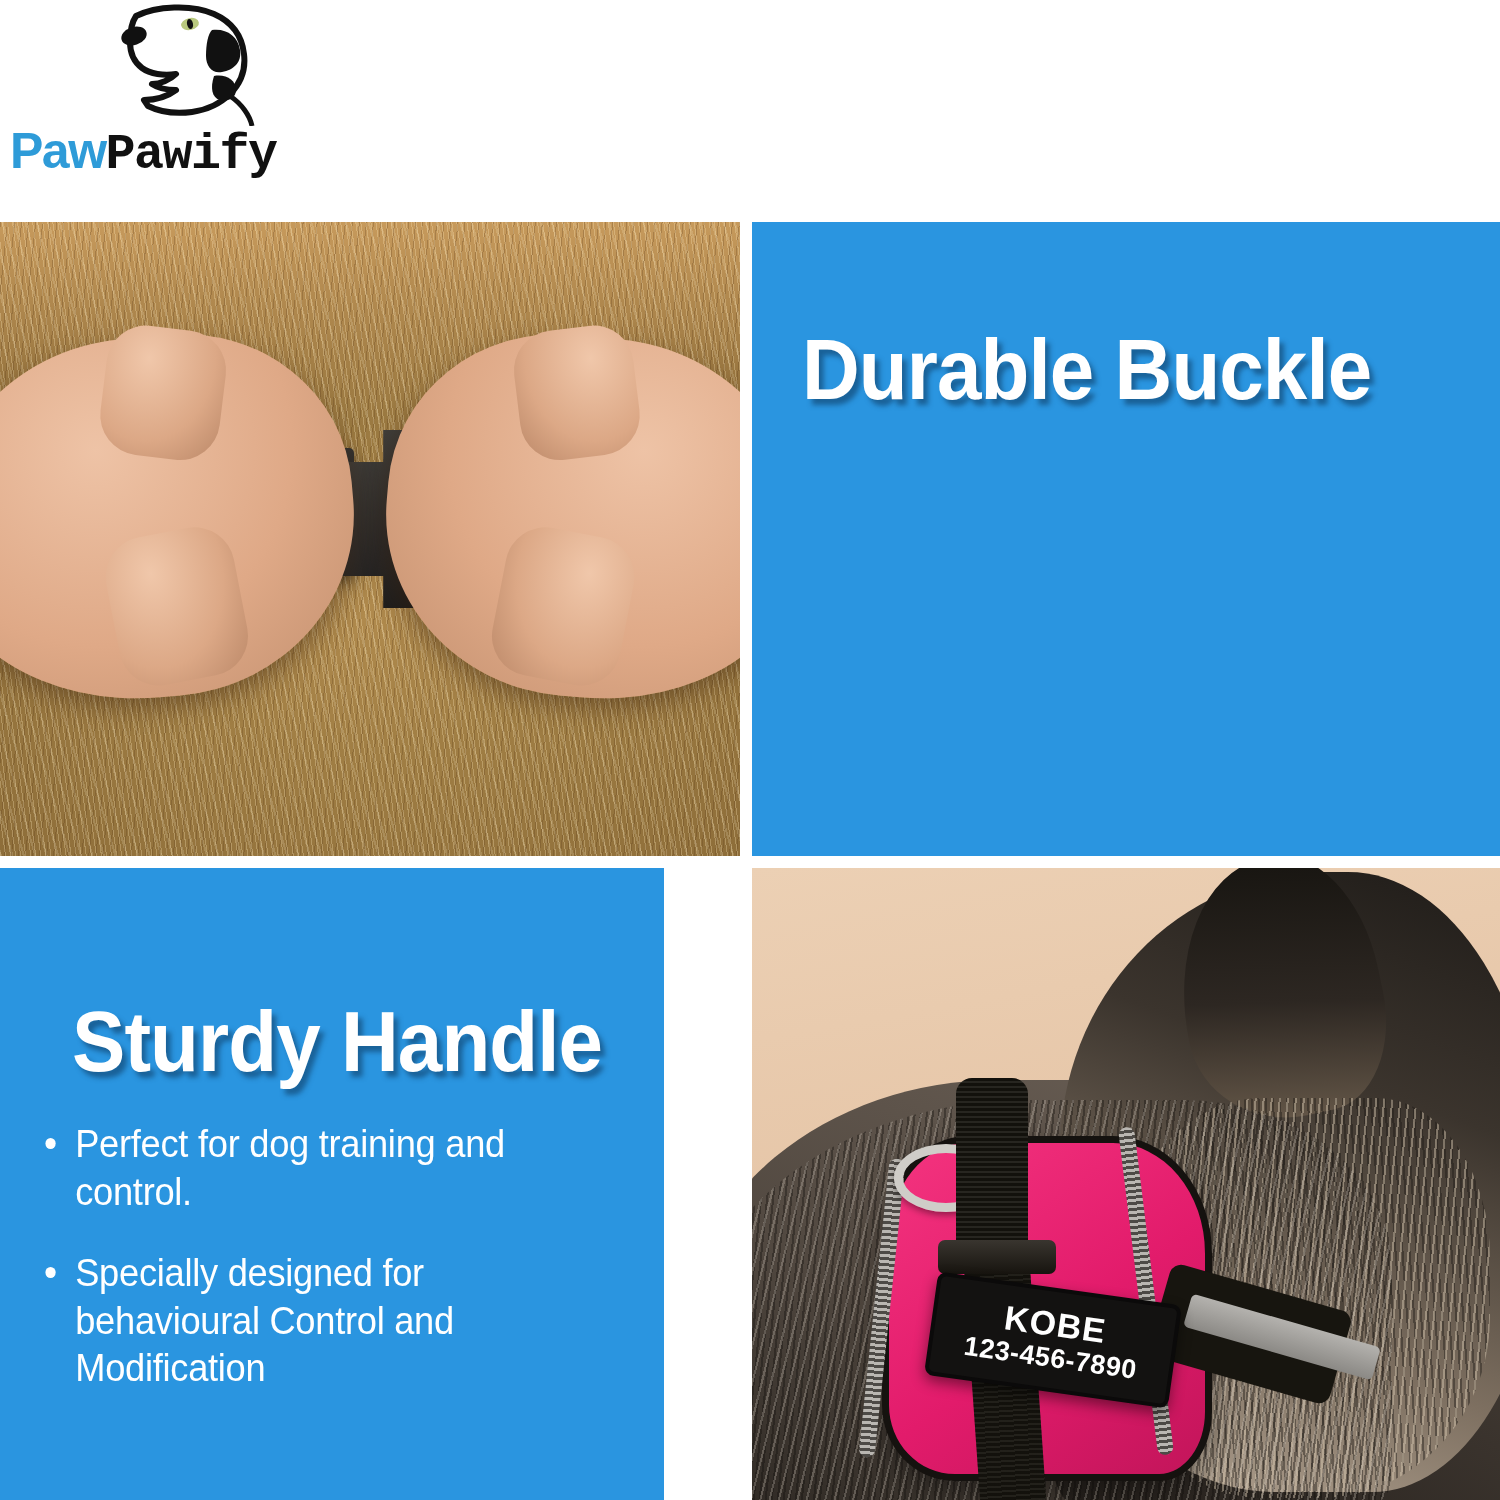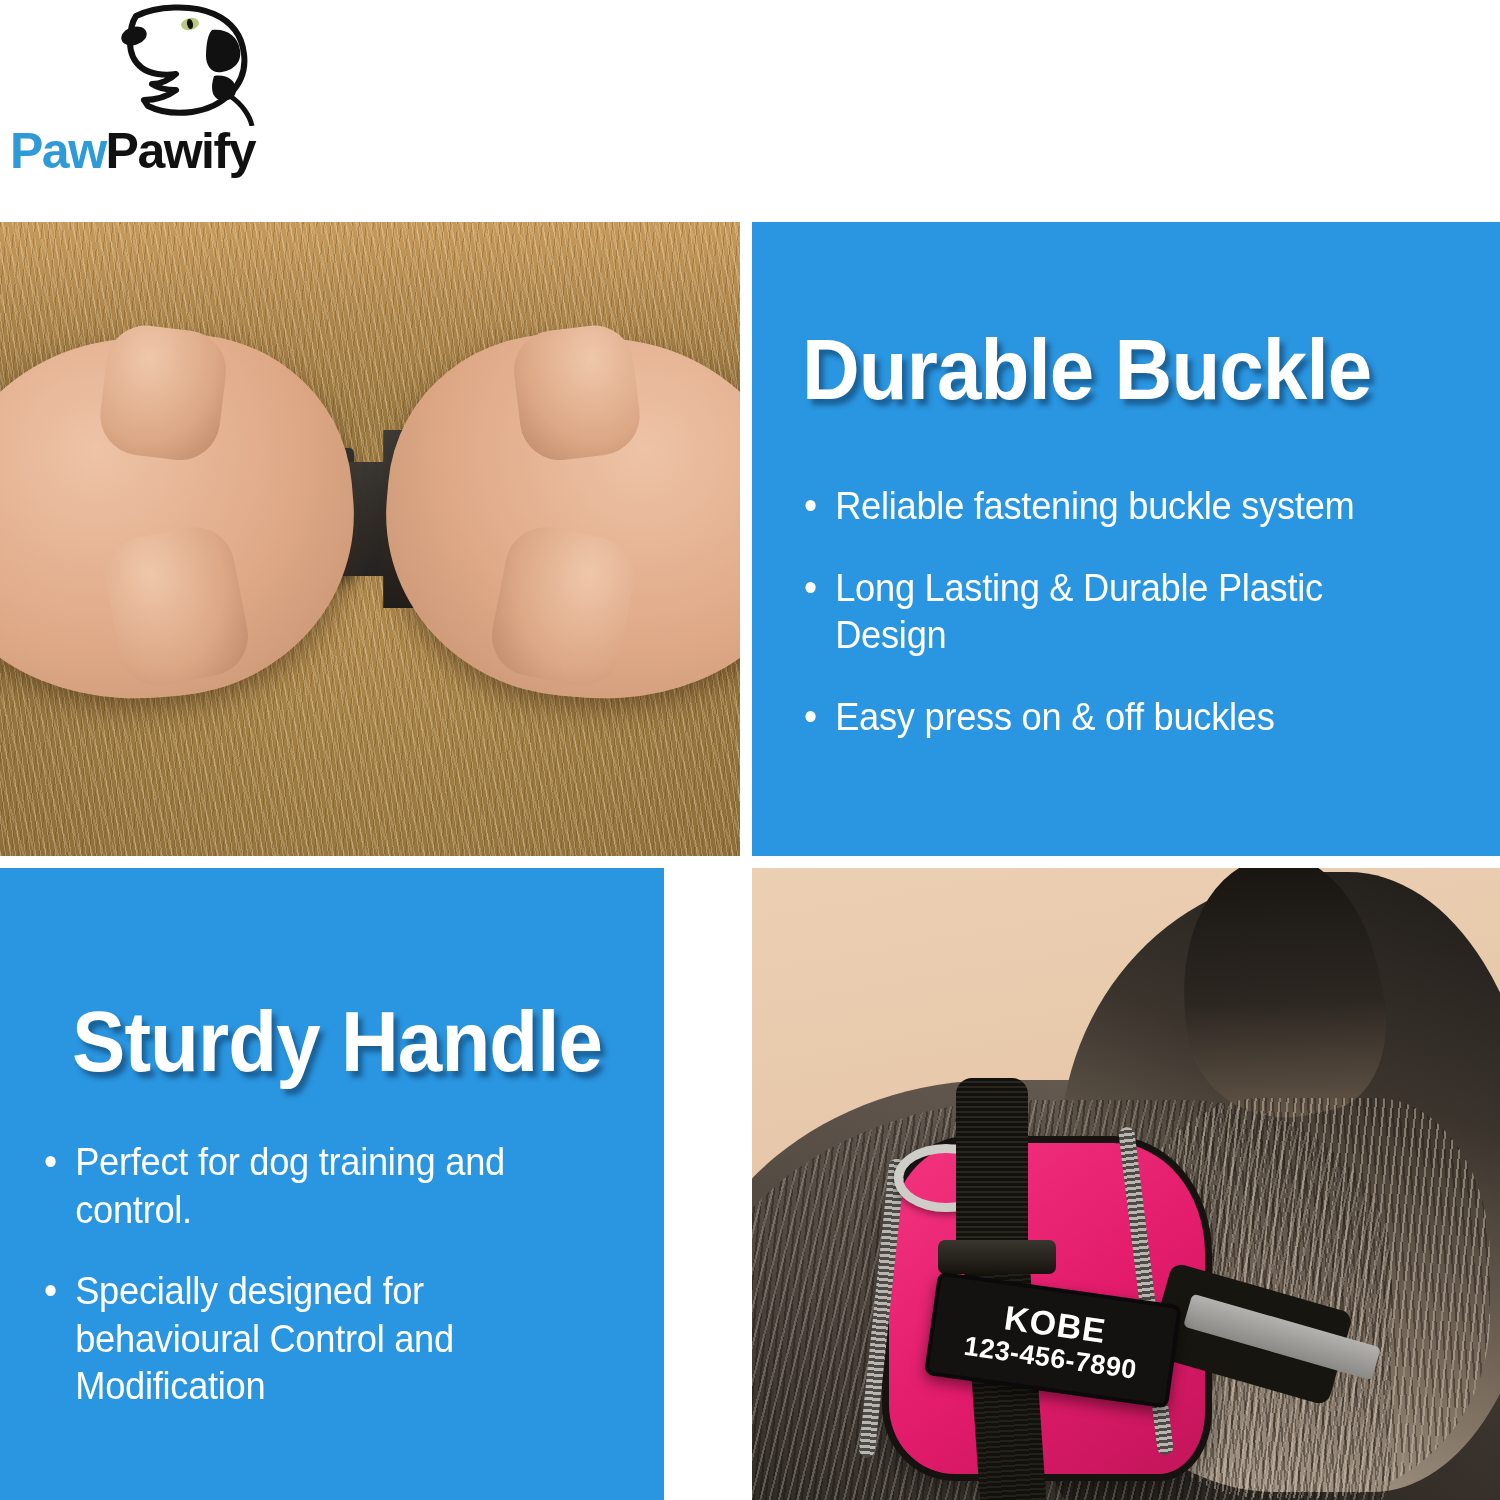--- a/index.html
+++ b/index.html
@@ -37,21 +37,21 @@
     position: absolute;
     left: 10px; top: 126px;
     width: 280px;
     font-size: 50px;
     font-weight: bold;
     letter-spacing: -1.5px;
     line-height: 1;
     white-space: nowrap;
   }
   .logo-word-a { color: #2E9BD8; }
-  .logo-word-b { color: #111111; }
+  .logo-word-b { color: #111111; font-family: Liberation Mono, monospace; }
 
   .header-bar {
     position: absolute;
     left: 295px; top: 0;
     width: 1205px; height: 200px;
     background: #7d7d7d;
     box-sizing: border-box;
     padding: 16px 26px 0 26px;
   }
   .header-title {
@@ -118,21 +118,21 @@
   }
   .p-tr .feature-title { margin-left: 4px; }
   .p-bl .feature-title { margin-left: 34px; }
 
   .bullets {
     list-style: none;
     margin: 0;
     padding: 0;
   }
   .p-tr .bullets { margin-top: 70px; }
-  .p-bl .bullets { margin-top: 54px; }
+  .p-bl .bullets { margin-top: 36px; }
 
   .bullet {
     position: relative;
     color: #ffffff;
     font-size: 39px;
     line-height: 1.22;
     padding-left: 40px;
     margin-bottom: 34px;
     font-weight: 300;
     letter-spacing: -0.3px;
@@ -411,25 +411,20 @@
       <div class="hand hand-r">
         <div class="finger fr1"></div>
         <div class="finger fr2"></div>
       </div>
     </div>
   </div>
 
   <div class="panel p-tr blue">
     <div class="panel-inner">
       <div class="feature-title">Durable Buckle</div>
-      <ul class="bullets">
-        <li class="bullet">Reliable fastening buckle system</li>
-        <li class="bullet">Long Lasting &amp; Durable Plastic Design</li>
-        <li class="bullet">Easy press on &amp; off buckles</li>
-      </ul>
     </div>
   </div>
 
   <div class="panel p-bl blue">
     <div class="panel-inner">
       <div class="feature-title">Sturdy Handle</div>
       <ul class="bullets">
         <li class="bullet">Perfect for dog training and control.</li>
         <li class="bullet">Specially designed for behavioural Control and Modification</li>
       </ul>

